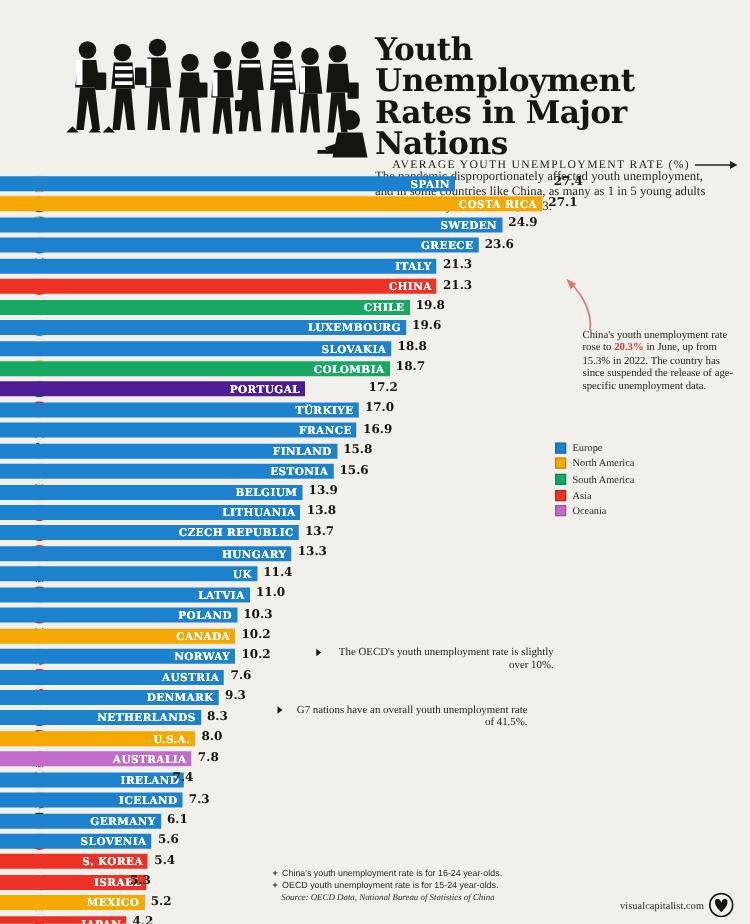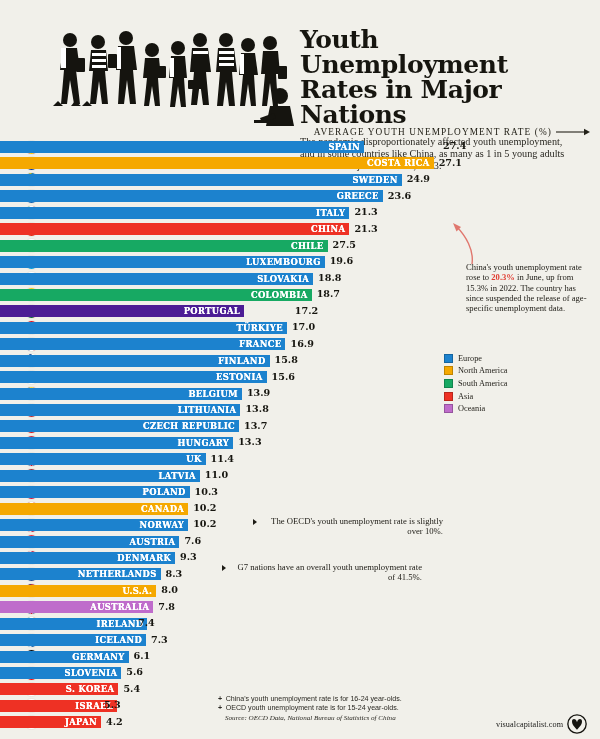--- a/index.html
+++ b/index.html
@@ -308,21 +308,21 @@
           <svg viewBox="0 0 20 20">
             <rect x="0" y="0" width="20" height="5.2" fill="#ffffff"></rect>
             <rect x="0" y="5" width="20" height="5.2" fill="#ffffff"></rect>
             <rect x="0" y="10" width="20" height="5.2" fill="#d52b1e"></rect>
             <rect x="0" y="15" width="20" height="5.2" fill="#d52b1e"></rect>
           </svg>
         </span>
         <div class="bar" style="background: rgb(23, 169, 99); width: 327.606px;">
           <span class="bar-label">CHILE</span>
         </div>
-        <span class="bar-value" style="left: 332.606px;">27.5</span>
+        <span class="bar-value" style="left: 332.606px;">19.8</span>
       </div>
       <div class="row">
         <span class="flag">
           <svg viewBox="0 0 20 20">
             <rect x="0" y="0" width="20" height="6.866666666666667" fill="#ed2939"></rect>
             <rect x="0" y="6.666666666666667" width="20" height="6.866666666666667" fill="#ffffff"></rect>
             <rect x="0" y="13.333333333333334" width="20" height="6.866666666666667" fill="#00a1de"></rect>
           </svg>
         </span>
         <div class="bar" style="background: rgb(28, 130, 206); width: 324.701px;">
@@ -691,20 +691,33 @@
             <rect x="0" y="4" width="20" height="4.2" fill="#0038b8"></rect>
             <rect x="0" y="8" width="20" height="4.2" fill="#ffffff"></rect>
             <rect x="0" y="12" width="20" height="4.2" fill="#0038b8"></rect>
             <rect x="0" y="16" width="20" height="4.2" fill="#ffffff"></rect>
           </svg>
         </span>
         <div class="bar" style="background: rgb(238, 49, 36); width: 116.985px;">
           <span class="bar-label">ISRAEL</span>
         </div>
         <span class="bar-value" style="left: 104px;">5.3</span>
+      </div>
+      <div class="row">
+        <span class="flag">
+          <svg viewBox="0 0 20 20">
+            <rect x="0" y="0" width="6.866666666666667" height="20" fill="#006847"></rect>
+            <rect x="6.666666666666667" y="0" width="6.866666666666667" height="20" fill="#ffffff"></rect>
+            <rect x="13.333333333333334" y="0" width="6.866666666666667" height="20" fill="#ce1126"></rect>
+          </svg>
+        </span>
+        <div class="bar" style="background: rgb(245, 168, 0); width: 115.533px;">
+          <span class="bar-label">MEXICO</span>
+        </div>
+        <span class="bar-value" style="left: 120.533px;">5.2</span>
       </div>
       <div class="row">
         <span class="flag">
           <svg viewBox="0 0 20 20">
             <rect x="0" y="0" width="20" height="20" fill="#ffffff"></rect>
             <circle cx="10" cy="10" r="5.6" fill="#bc002d"></circle>
           </svg>
         </span>
         <div class="bar" style="background: rgb(238, 49, 36); width: 101.007px;">
           <span class="bar-label">JAPAN</span>

